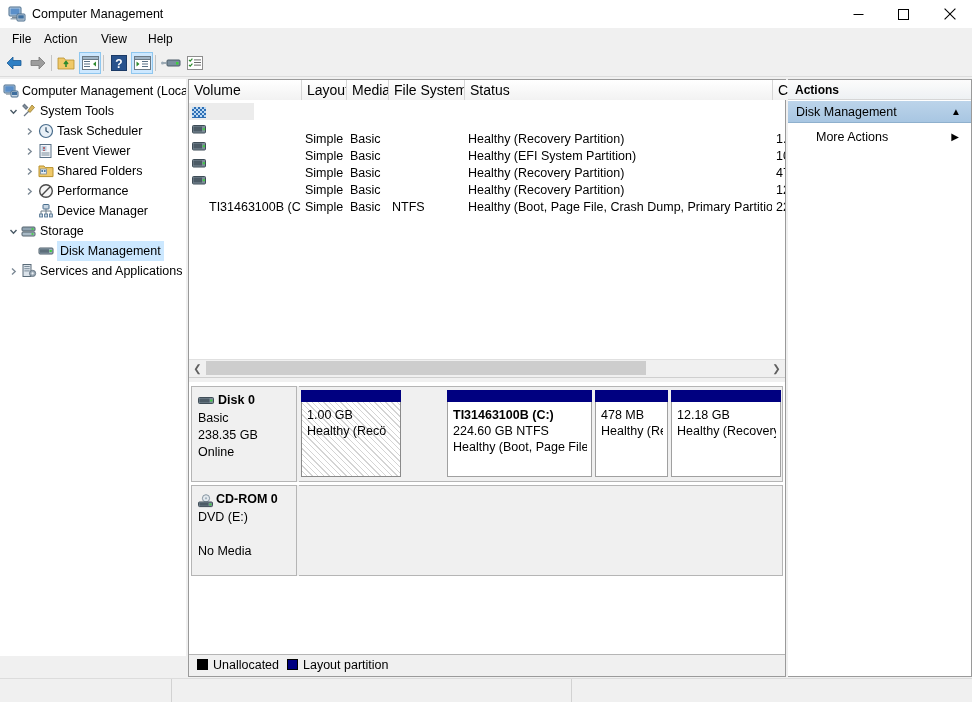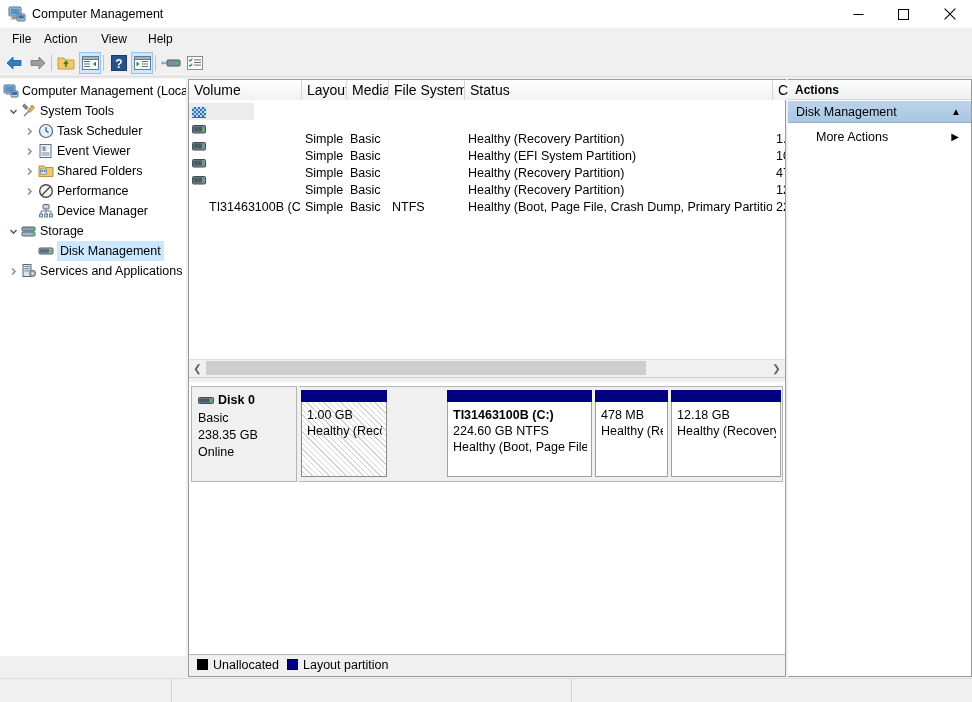--- a/index.html
+++ b/index.html
@@ -497,21 +497,21 @@
               <rect x="12.2" y="4.6" width="2.2" height="1.9" fill="#3ad23a"></rect>
             </svg>
           </span>
           <span class="dtitle" style="left:26px;top:6px">Disk 0</span>
           <span class="dline" style="top:24px">Basic</span>
           <span class="dline" style="top:41px">238.35 GB</span>
           <span class="dline" style="top:58px">Online</span>
         </div>
         <div class="disk-track">
 
-          <div class="part" style="left:2px;width:86px">
+          <div class="part" style="left:2px;width:100px">
             <div class="cap"></div>
             <div class="body hatch">
               <div class="ln">1.00 GB</div>
               <div class="ln">Healthy (Recö</div>
             </div>
           </div>
 
 
           <div class="part" style="left:148px;width:145px">
             <div class="cap"></div>
@@ -534,20 +534,37 @@
             <div class="cap"></div>
             <div class="body">
               <div class="ln">12.18 GB</div>
               <div class="ln">Healthy (Recovery P</div>
             </div>
           </div>
 
         </div>
       </div>
 
+      <div class="disk-row" style="top:103px;height:91px;left:2px;right:2px">
+        <div class="disk-info">
+          <span class="dicon">
+            <svg width="18" height="14" viewBox="0 0 18 14">
+              <circle cx="8" cy="4.3" r="3.6" fill="#e3e9ee" stroke="#7a8b99" stroke-width="0.9"></circle>
+              <circle cx="8" cy="4.3" r="1.1" fill="#9fb0bd"></circle>
+              <rect x="0.5" y="8" width="14" height="4.6" rx="1" fill="#7d8d99" stroke="#3f4d57"></rect>
+              <rect x="1.5" y="9" width="9" height="2.7" fill="#4c5b66"></rect>
+              <rect x="11.4" y="9.6" width="2" height="1.7" fill="#3ad23a"></rect>
+            </svg>
+          </span>
+          <span class="dtitle" style="left:24px;top:6px">CD-ROM 0</span>
+          <span class="dline" style="top:24px">DVD (E:)</span>
+          <span class="dline" style="top:58px">No Media</span>
+        </div>
+        <div class="disk-track"></div>
+      </div>
 
     </div>
 
     <div class="legend">
       <span class="sw" style="left:8px;background:#000000"></span>
       <span class="item" style="left:24px">Unallocated</span>
       <span class="sw" style="left:98px;background:#000080"></span>
       <span class="item" style="left:114px">Layout partition</span>
     </div>
 

